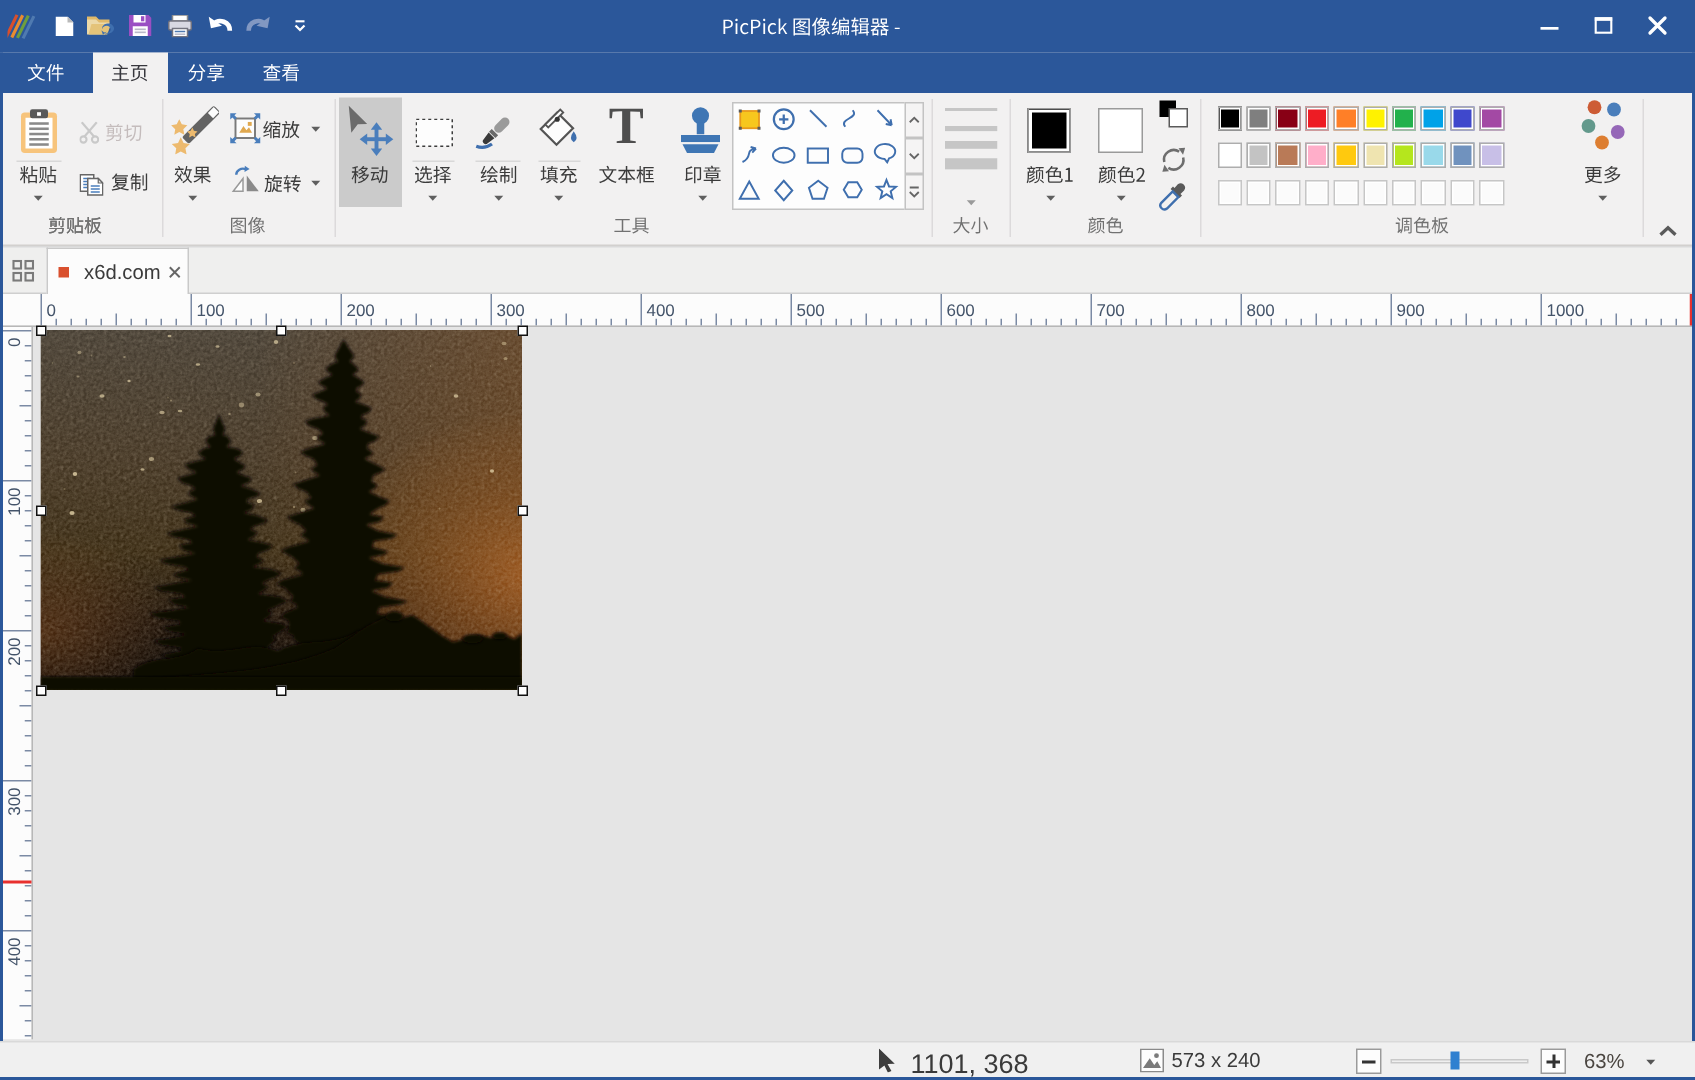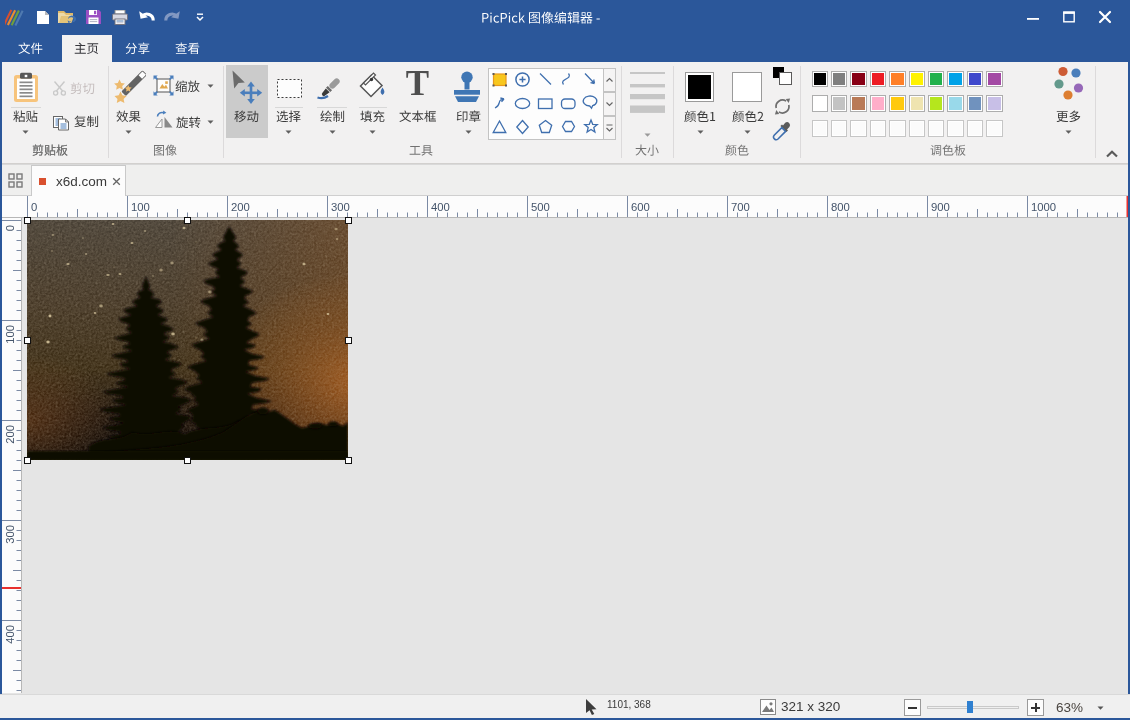--- a/index.html
+++ b/index.html
@@ -691,27 +691,27 @@
 <div class="abs" style="left:23.5px;top:456.5px;width:7px;height:7px;background:#fff;border:1.5px solid #111;box-sizing:border-box"></div>
 <div class="abs" style="left:184.0px;top:216.5px;width:7px;height:7px;background:#fff;border:1.5px solid #111;box-sizing:border-box"></div>
 <div class="abs" style="left:184.0px;top:456.5px;width:7px;height:7px;background:#fff;border:1.5px solid #111;box-sizing:border-box"></div>
 <div class="abs" style="left:344.5px;top:216.5px;width:7px;height:7px;background:#fff;border:1.5px solid #111;box-sizing:border-box"></div>
 <div class="abs" style="left:344.5px;top:336.5px;width:7px;height:7px;background:#fff;border:1.5px solid #111;box-sizing:border-box"></div>
 <div class="abs" style="left:344.5px;top:456.5px;width:7px;height:7px;background:#fff;border:1.5px solid #111;box-sizing:border-box"></div>
 <div class="abs" style="left:0;top:694px;width:1130px;height:24px;background:#f0f0f0;border-top:1px solid #d9d9d9"></div>
 <svg class="abs" style="left:585px;top:699px" width="13" height="16" viewBox="0 0 13 16">
 <path d="M1 0 L11.5 10.2 L6.7 10.4 L9.3 15 L6.9 16 L4.6 11.3 L1 14 Z" fill="#3d3d3d"></path>
     </svg>
-<div class="abs" style="left:607px;top:699px;font-size:10px;color:#3a3a3a">1101, 368</div>
+<div class="abs" style="left:607px;top:699px;font-size:18px;color:#3a3a3a">1101, 368</div>
 <svg class="abs" style="left:760px;top:699px" width="16" height="16" viewBox="0 0 16 16">
 <rect x="0.5" y="0.5" width="15" height="15" fill="#fdfdfd" stroke="#8a8a8a"></rect>
 <circle cx="11" cy="4.8" r="1.6" fill="#7a7a7a"></circle>
 <path d="M2 13 L6.5 6.5 L9.5 11 L11.5 8.5 L14 13 Z" fill="#7a7a7a"></path>
     </svg>
-<div class="abs" style="left:781px;top:699px;font-size:13.5px;color:#3a3a3a">321 x 320</div>
+<div class="abs" style="left:781px;top:699px;font-size:13.5px;color:#3a3a3a">573 x 240</div>
 <div class="abs" style="left:904px;top:699px;width:17px;height:17px;background:#fdfdfd;border:1px solid #9a9a9a"></div>
 <div class="abs" style="left:908px;top:706.5px;width:9px;height:2px;background:#333"></div>
 <div class="abs" style="left:927px;top:705.5px;width:92px;height:3px;background:#efefef;border:1px solid #c9c9c9"></div>
 <div class="abs" style="left:967px;top:701px;width:6px;height:12px;background:#2f80d0"></div>
 <div class="abs" style="left:1027px;top:699px;width:17px;height:17px;background:#fdfdfd;border:1px solid #9a9a9a"></div>
 <div class="abs" style="left:1031px;top:706.5px;width:9px;height:2px;background:#333"></div>
 <div class="abs" style="left:1035px;top:702.5px;width:2px;height:9px;background:#333"></div>
 <div class="abs" style="left:1056px;top:700px;font-size:13.5px;color:#4a4540">63%</div>
 <svg class="abs" style="left:1096.5px;top:705.5px" width="8" height="5" viewBox="0 0 8 5">
       <path d="M0.5 0.5 h6 L3.5 3.8 Z" fill="#555"></path>

